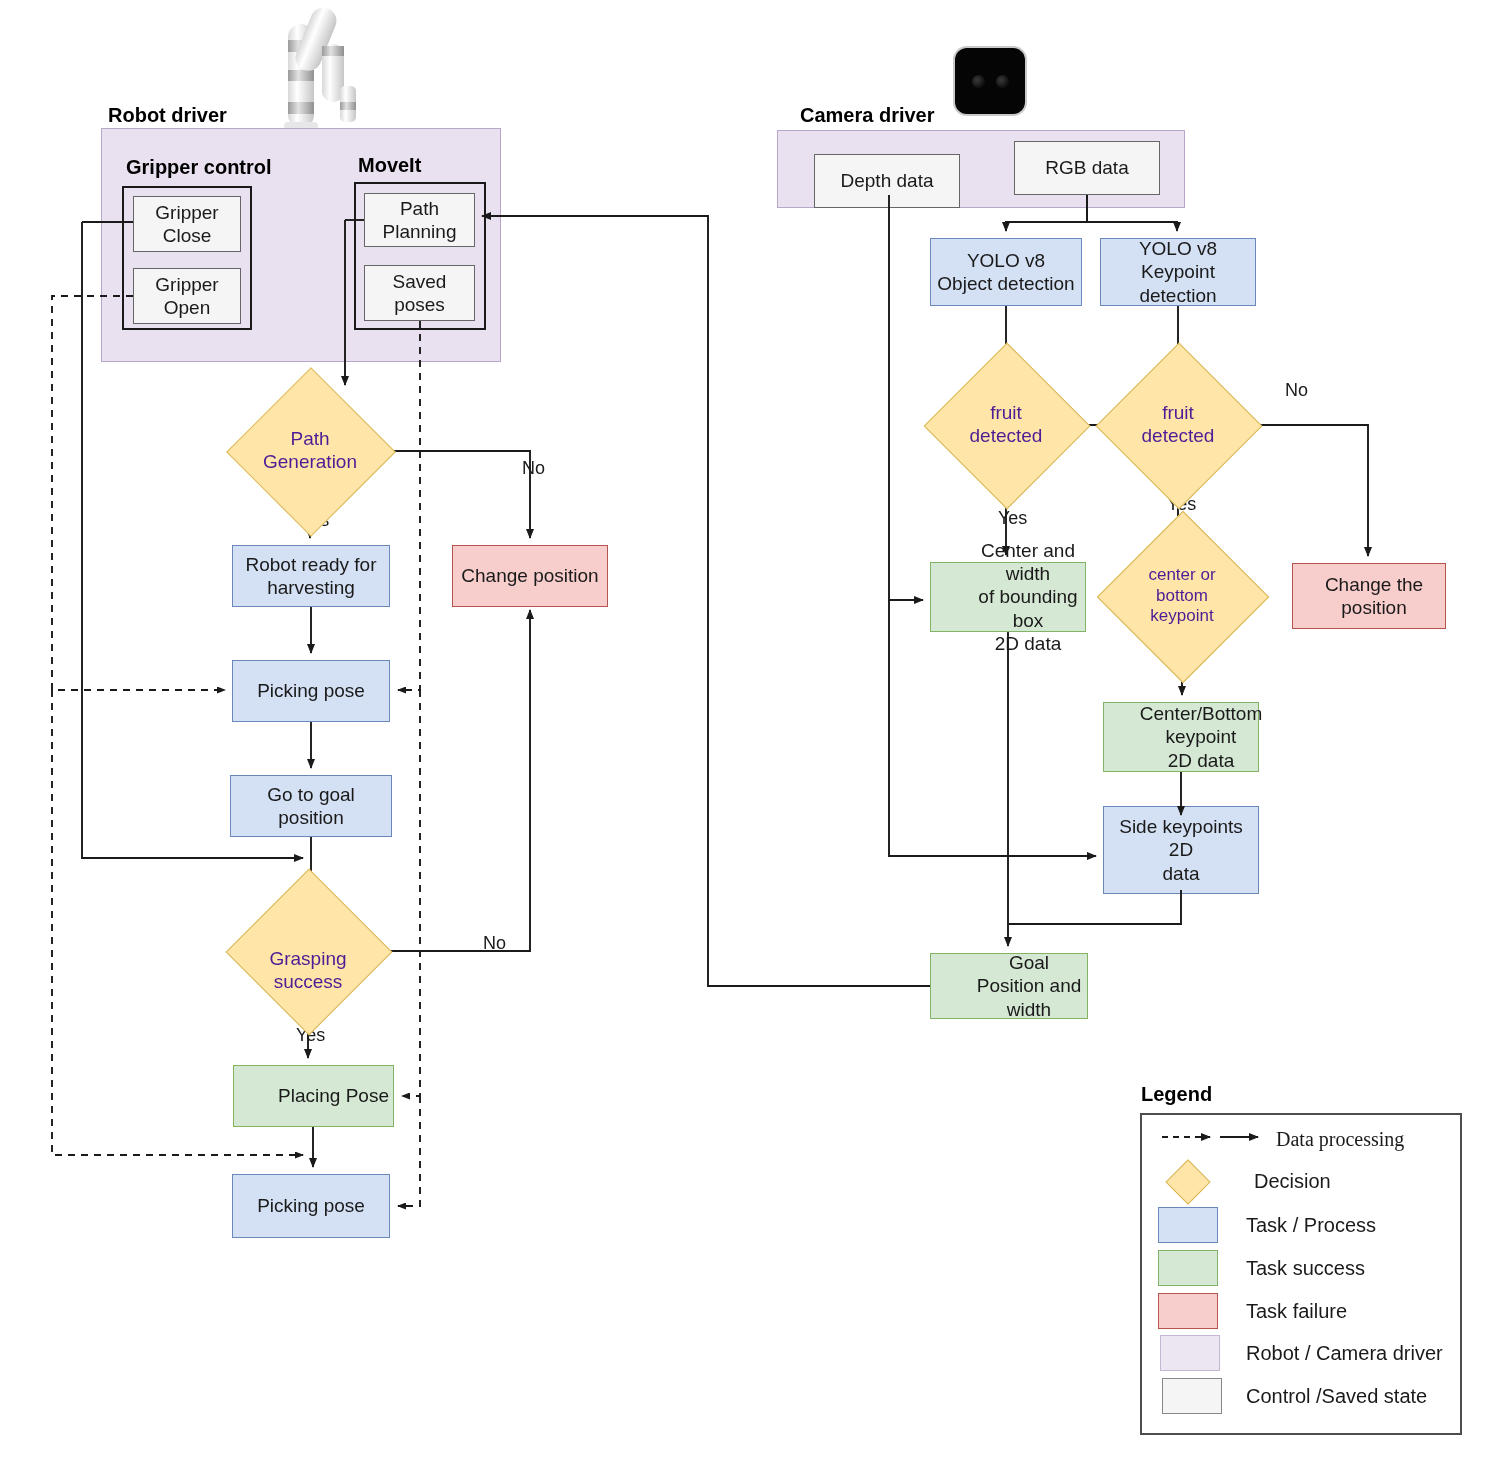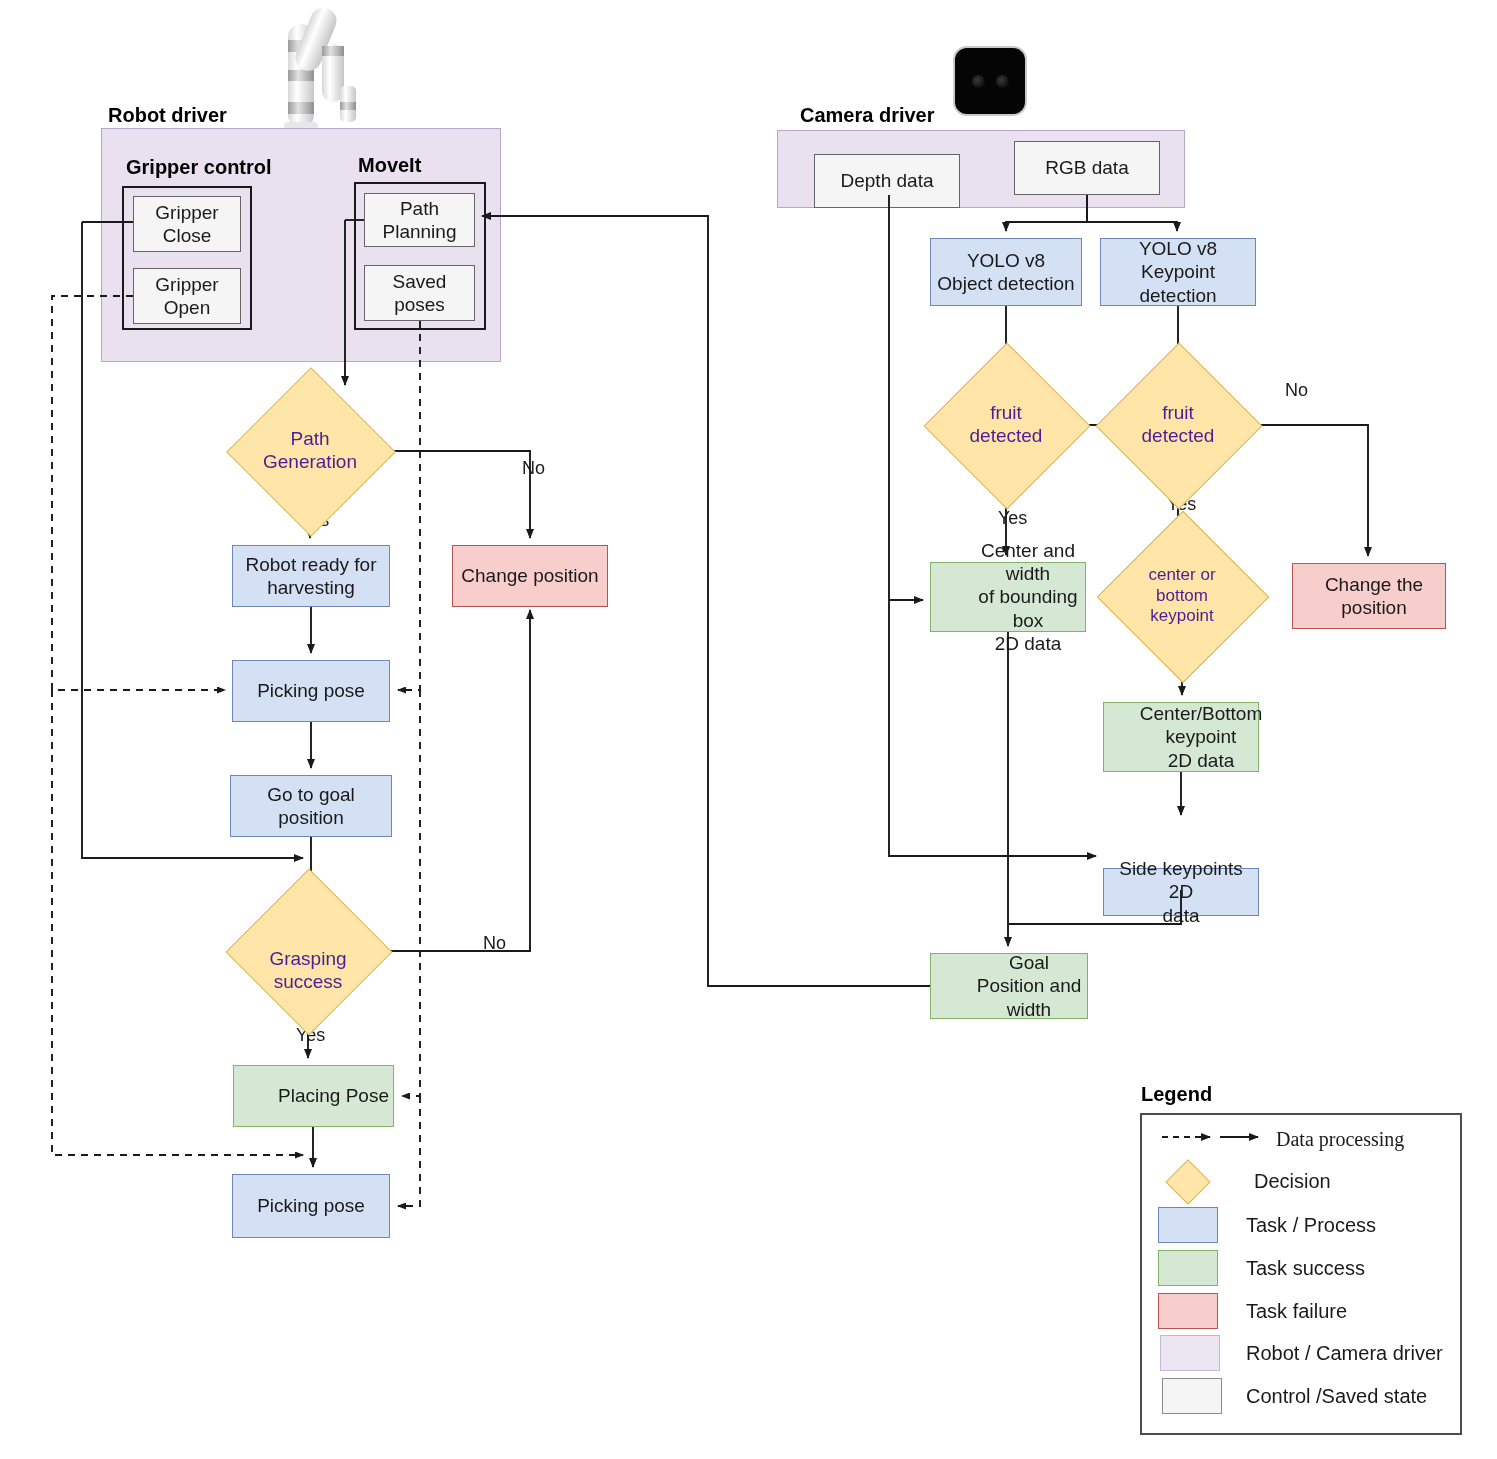--- a/index.html
+++ b/index.html
@@ -252,21 +252,21 @@
 keypoint</span>
   </div>
 
   <div class="node fail" style="left:1292px;top:563px;width:154px;height:66px;white-space:pre-line;padding-left:14px;">Change the
 position</div>
 
   <div class="node succ" style="left:1103px;top:702px;width:156px;height:70px;white-space:pre-line;">Center/Bottom
 keypoint
 2D data</div>
 
-  <div class="node proc" style="left:1103px;top:868px;width:156px;height:48px;white-space:pre-line;">Side keypoints 2D
+  <div class="node proc" style="left:1103px;top:806px;width:156px;height:88px;white-space:pre-line;">Side keypoints 2D
 data</div>
 
   <div class="node succ" style="left:930px;top:953px;width:158px;height:66px;white-space:pre-line;">Goal Position and
 width</div>
 
   <div class="edgelabel" style="left:298px;top:510px;">Yes</div>
   <div class="edgelabel" style="left:520px;top:458px;">No</div>
   <div class="edgelabel" style="left:294px;top:1025px;">Yes</div>
   <div class="edgelabel" style="left:481px;top:933px;">No</div>
   <div class="edgelabel" style="left:996px;top:508px;">Yes</div>

